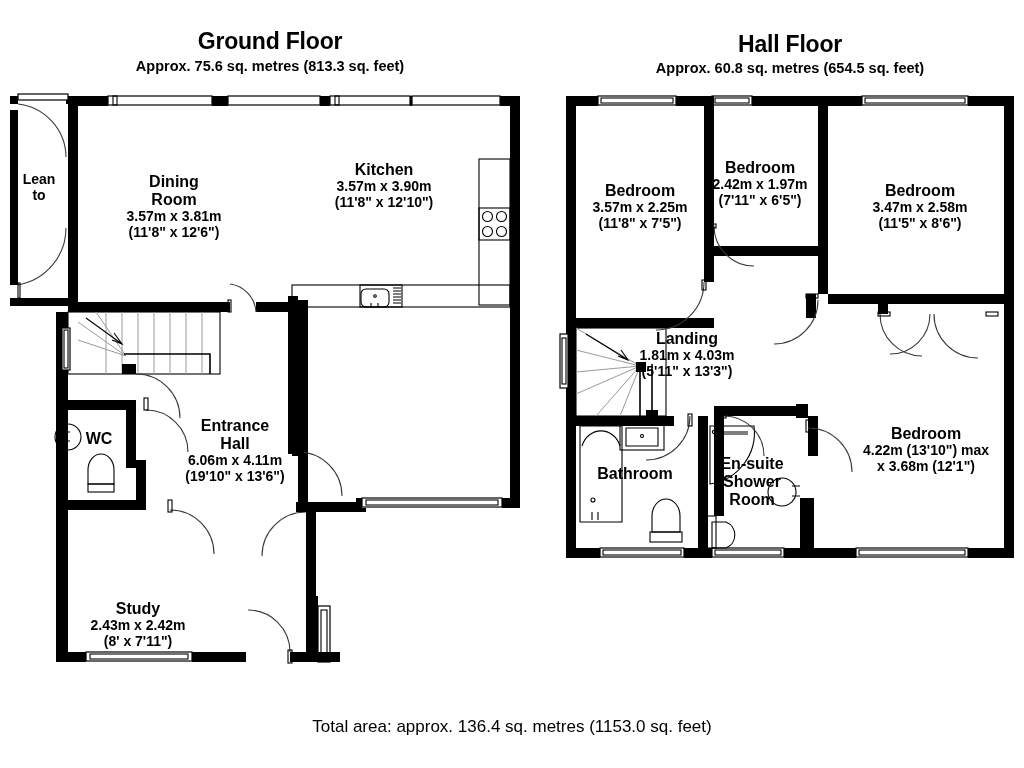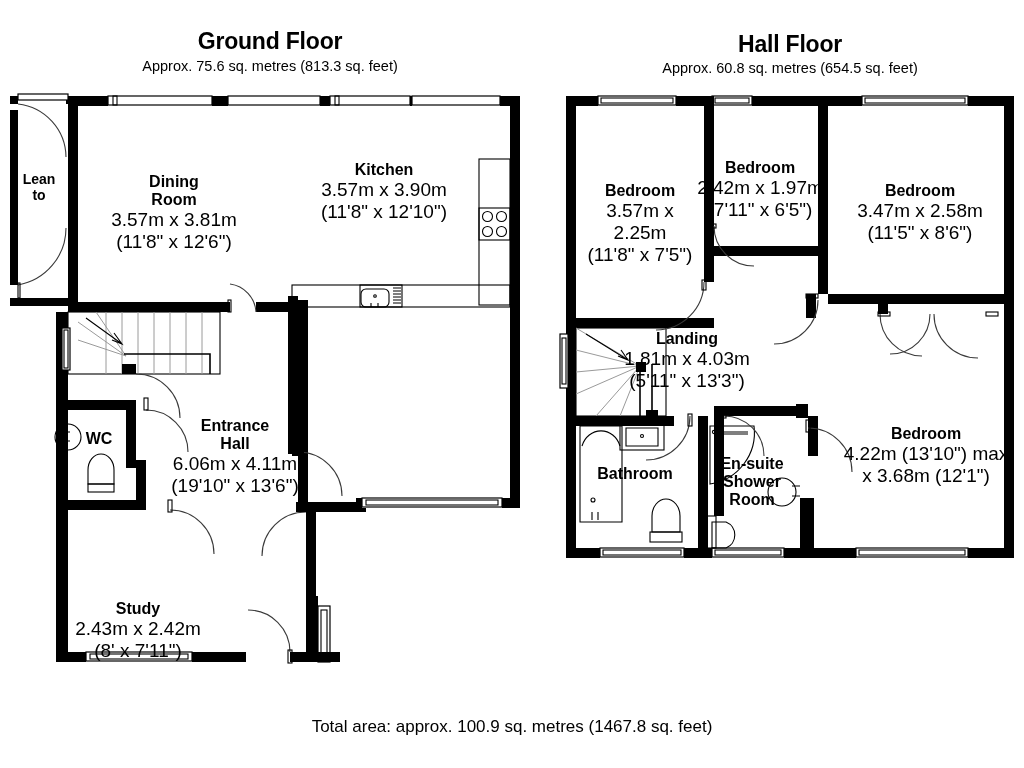--- a/index.html
+++ b/index.html
@@ -37,29 +37,29 @@
   .winframe { fill: #ffffff; stroke: #000000; stroke-width: 1.2; }
 
   .txt { position: absolute; text-align: center; line-height: 1.14; }
   .floor-title {
     font-size: 23px;
     font-weight: bold;
     letter-spacing: -0.2px;
   }
   .floor-sub {
     font-size: 14.5px;
-    font-weight: normal;
+    font-weight: bold;
   }
   .room-name {
     font-size: 16px;
     font-weight: bold;
   }
   .room-dim {
-    font-size: 19px;
-    font-weight: normal;
+    font-size: 14px;
+    font-weight: bold;
   }
   .room-name.small { font-size: 14px; }
   .total-area {
     font-size: 17px;
     font-weight: normal;
     width: 1024px;
     left: 0;
     text-align: center;
   }
 </style>
@@ -431,15 +431,15 @@
   <div class="txt" style="left:572px; top:465px; width:126px;">
     <div class="room-name">Bathroom</div>
   </div>
 
   <div class="txt" style="left:700px; top:455px; width:104px;">
     <div class="room-name" style="white-space:pre-line;">En-suite
 Shower
 Room</div>
   </div>
 
-  <div class="txt total-area" style="top:717px;">Total area: approx. 100.9 sq. metres (1467.8 sq. feet)</div>
+  <div class="txt total-area" style="top:717px;">Total area: approx. 136.4 sq. metres (1153.0 sq. feet)</div>
 
 </div>
 
 </body></html>

